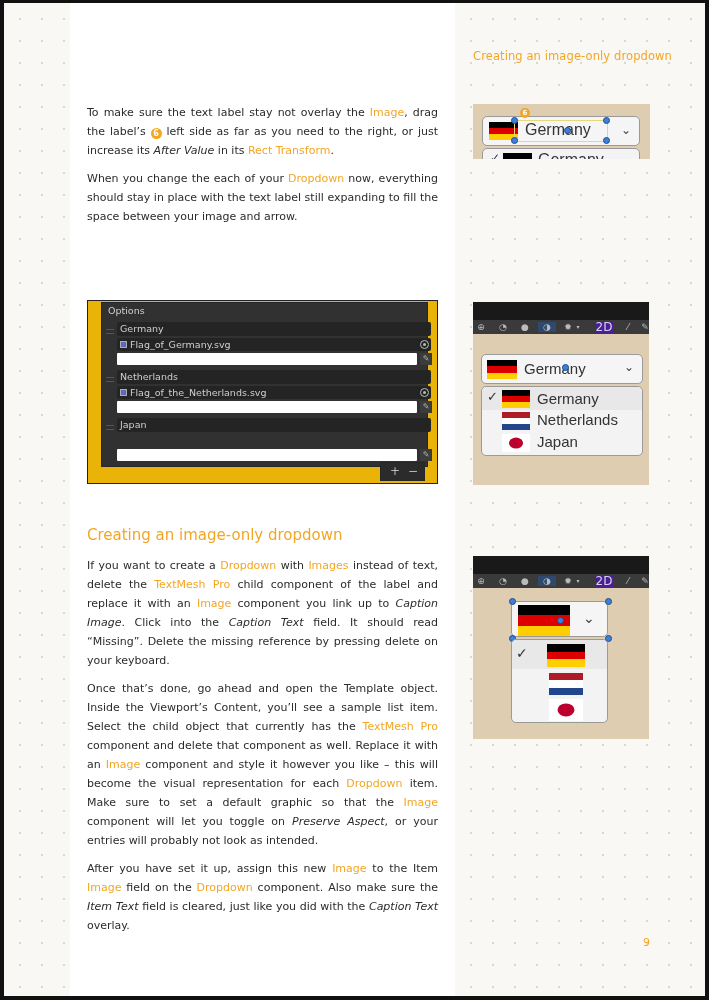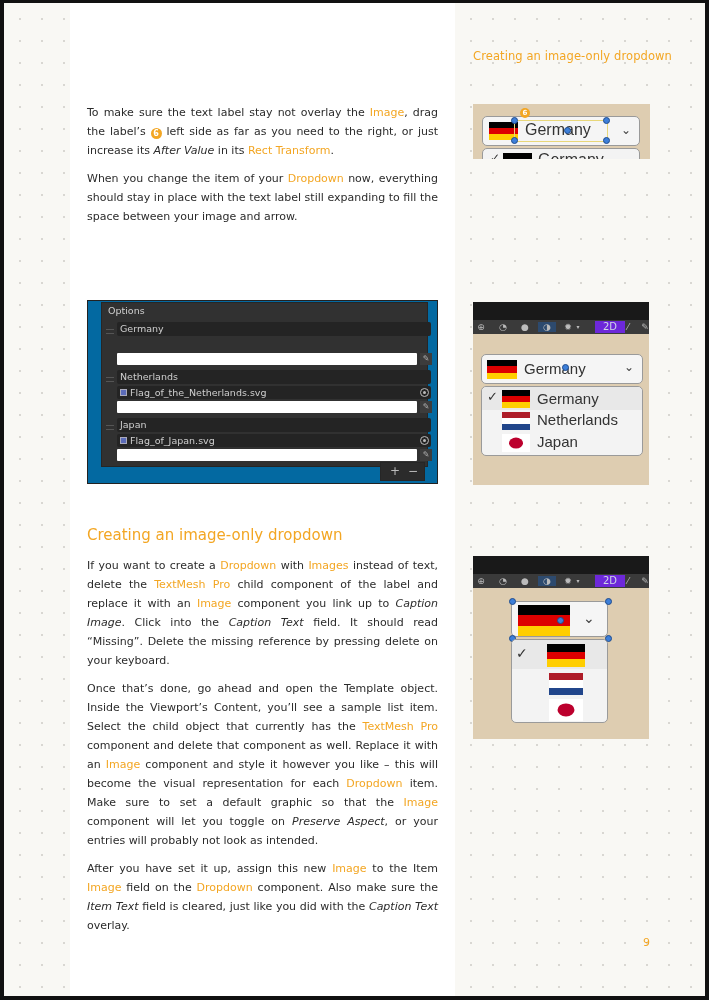--- a/index.html
+++ b/index.html
@@ -12,41 +12,41 @@
   .margin.right{left:455px;right:4px;}
   .center{position:absolute;left:70px;top:3px;width:385px;bottom:4px;background:#fff;}
   .running-head{position:absolute;left:473px;top:49px;font-size:11.5px;color:#f3a623;letter-spacing:0.1px;}
   .page-number{position:absolute;left:643px;top:936px;font-size:11px;color:#f3a623;}
   .text{position:absolute;left:87px;width:351px;font-size:11px;line-height:19px;color:#2b2b2b;text-align:justify;}
   .text p{margin:0 0 9px 0;}
   .hl{color:#f3a623;}
   .badge{display:inline-block;width:11px;height:11px;border-radius:50%;background:#f3a623;color:#fff;font-size:8px;line-height:11px;text-align:center;font-weight:bold;vertical-align:-1px;}
   h2{position:absolute;left:87px;top:526px;margin:0;font-weight:normal;font-size:15px;color:#f3a623;}
   
-  .inspector{position:absolute;left:87px;top:300px;width:351px;height:184px;background:#0369a1;border:1px solid #222;box-sizing:border-box;font-size:9.5px;color:#cfcfcf;}
+  .inspector{position:absolute;left:87px;top:300px;width:351px;height:184px;background:#eab308;border:1px solid #222;box-sizing:border-box;font-size:9.5px;color:#cfcfcf;}
   .insp-inner{position:absolute;left:13px;top:1px;width:327px;height:165px;background:#313131;border:1px solid #262626;box-sizing:border-box;}
   .insp-title{position:absolute;left:6px;top:2px;}
   .opt-row{position:absolute;left:15px;width:314px;height:14px;background:#242424;border-radius:2px;}
   .opt-row span{position:absolute;left:3px;top:0;line-height:14px;}
   .drag{position:absolute;left:4px;width:8px;height:3px;border-top:1px solid #555;border-bottom:1px solid #555;}
   .img-row{position:absolute;left:15px;width:314px;height:13px;background:#242424;border-radius:2px;}
   .img-row span{position:absolute;left:13px;line-height:13px;}
   .img-row .sprite{position:absolute;left:3px;top:3px;width:7px;height:7px;background:#5b6bb8;border:1px solid #aab;box-sizing:border-box;}
   .img-row .target{position:absolute;right:2px;top:2px;width:9px;height:9px;border:1px solid #bbb;border-radius:50%;box-sizing:border-box;}
   .img-row .target:after{content:"";position:absolute;left:2px;top:2px;width:3px;height:3px;border-radius:50%;background:#bbb;}
   .color-row{position:absolute;left:15px;width:300px;height:12px;background:#fff;border-radius:1px;}
   .picker{position:absolute;left:318px;width:12px;height:12px;background:#3c3c3c;color:#aaa;font-size:8px;text-align:center;line-height:12px;}
   .plusminus{position:absolute;right:12px;bottom:2px;width:43px;height:17px;background:#2b2b2b;border:1px solid #262626;color:#bbb;font-size:12px;}
   .plusminus span{position:absolute;top:0;line-height:16px;}
   
   .shot{position:absolute;overflow:hidden;background:#decdb1;}
   .toolbar{position:absolute;left:0;top:0;right:0;height:32px;background:#191919;}
   .toolbar .bar{position:absolute;left:0;right:0;top:18px;height:14px;background:#3a3a3a;}
   .tb-ic{position:absolute;top:20px;width:10px;height:10px;color:#bbb;font-size:9px;line-height:10px;text-align:center;}
-  .tb-2d{position:absolute;top:19px;width:30px;height:12px;background:#6d28d9;color:#cfd8e6;font-size:10px;text-align:center;line-height:12px;}
+  .tb-2d{position:absolute;top:19px;width:18px;height:12px;background:#4c1d95;color:#cfd8e6;font-size:12px;text-align:center;line-height:12px;}
   .dd{position:absolute;background:#f5f5f5;border:1px solid #9a9a9a;border-radius:5px;box-sizing:border-box;}
   .dd-list{position:absolute;background:#f3f3f3;border:1px solid #9a9a9a;border-radius:5px;box-sizing:border-box;}
   .flag-de{position:absolute;background:linear-gradient(#000 0 33.3%,#dd0000 33.3% 66.6%,#ffce00 66.6% 100%);}
   .flag-nl{position:absolute;background:linear-gradient(#ae1c28 0 33.3%,#fff 33.3% 66.6%,#21468b 66.6% 100%);}
   .flag-jp{position:absolute;background:#fff;}
   .flag-jp:after{content:"";position:absolute;left:50%;top:50%;width:50%;height:60%;transform:translate(-50%,-50%);background:#bc002d;border-radius:50%;}
   .dd-label{position:absolute;color:#333;font-family:"Liberation Sans",sans-serif;}
   .chev{position:absolute;color:#444;font-size:12px;}
   .check{position:absolute;color:#333;}
   .handle{position:absolute;width:7px;height:7px;border-radius:50%;background:#3d7fd9;border:1px solid #1f4c8e;box-sizing:border-box;}
@@ -61,55 +61,55 @@
 <div class="center"></div>
 <div class="margin right"></div>
 
 <div class="running-head">Creating an image-only dropdown</div>
 
 <div class="text" style="top:103px;">
   <p>
     <span>To make sure the text label stay not overlay the </span><span class="hl">Image</span><span>, drag the label’s </span><span class="badge">6</span><span> left side as far as you need to the right, or just increase its </span><i>After Value</i><span> in its </span><span class="hl">Rect Transform</span><span>.</span>
   </p>
   <p>
-    <span>When you change the item of your </span><span class="hl">Dropdown</span><span> now, everything should stay in place with the text label still expanding to fill the space bet­ween your image and arrow.</span>
+    <span>When you change the each of your </span><span class="hl">Dropdown</span><span> now, everything should stay in place with the text label still expanding to fill the space bet­ween your image and arrow.</span>
   </p>
 </div>
 
 <div class="inspector">
   <div class="insp-inner">
     <div class="insp-title">Options</div>
 
     <div class="drag" style="top:26px;"></div>
     <div class="opt-row" style="top:19px;">
         <span>Germany</span>
+      </div>
+    <div class="img-row" style="top:35px;">
+        <i class="sprite"></i>
+        <span>Flag_of_Germany.svg</span>
+        <i class="target"></i>
       </div>
     <div class="color-row" style="top:50px;"></div>
     <div class="picker" style="top:50px;">✎</div>
 
     <div class="drag" style="top:74px;"></div>
     <div class="opt-row" style="top:67px;">
         <span>Netherlands</span>
       </div>
     <div class="img-row" style="top:83px;">
         <i class="sprite"></i>
         <span>Flag_of_the_Netherlands.svg</span>
         <i class="target"></i>
       </div>
     <div class="color-row" style="top:98px;"></div>
     <div class="picker" style="top:98px;">✎</div>
 
     <div class="drag" style="top:122px;"></div>
     <div class="opt-row" style="top:115px;">
         <span>Japan</span>
-      </div>
-    <div class="img-row" style="top:131px;">
-        <i class="sprite"></i>
-        <span>Flag_of_Japan.svg</span>
-        <i class="target"></i>
       </div>
     <div class="color-row" style="top:146px;"></div>
     <div class="picker" style="top:146px;">✎</div>
   </div>
   <div class="plusminus">
     <span style="left:9px;">+</span>
     <span style="left:27px;">−</span>
   </div>
 </div>
 

